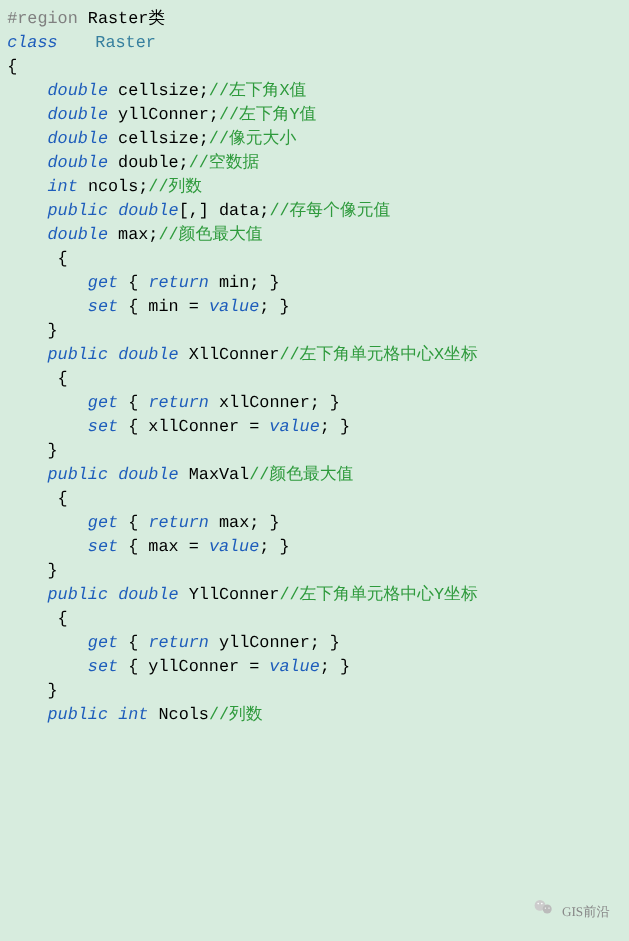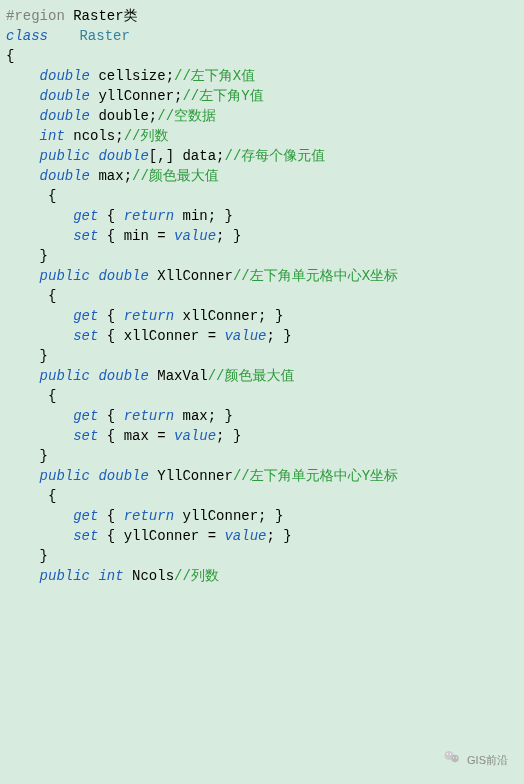--- a/index.html
+++ b/index.html
@@ -20,35 +20,36 @@
   .type { color: #367f9e; margin-left: 23px; }
   .cm { color: #2e9a3c; text-align: right; }
   .pp { color: #808080; margin-top: 24px; }
   .footer {
     position: absolute;
     bottom: 12px;
     right: 16px;
     display: flex;
     align-items: center;
     gap: 6px;
-    font-family: Liberation Sans, sans-serif;
+    font-family: Liberation Serif, serif;
     font-size: 11px;
     color: #888;
   }
   .footer svg { width: 18px; height: 18px; }
 </style>
 </head>
 <body>
 
 <div id="code">
     <div class="line"><span class="pp">#region</span><span> Raster类</span></div>
     <div class="line"><span class="kw">class</span><span> </span><span class="type">Raster</span></div>
     <div class="line"><span>{</span></div>
     <div class="line">    <span class="kw">double</span><span> cellsize;</span><span class="cm">//左下角X值</span></div>
     <div class="line">    <span class="kw">double</span><span> yllConner;</span><span class="cm">//左下角Y值</span></div>
+    <div class="line">    <span class="kw">double</span><span> cellsize;</span><span class="cm">//像元大小</span></div>
     <div class="line">    <span class="kw">double</span><span> double;</span><span class="cm">//空数据</span></div>
     <div class="line">    <span class="kw">int</span><span> ncols;</span><span class="cm">//列数</span></div>
     <div class="line">    <span class="kw">public</span><span> </span><span class="kw">double</span><span>[,] data;</span><span class="cm">//存每个像元值</span></div>
     <div class="line">    <span class="kw">double</span><span> max;</span><span class="cm">//颜色最大值</span></div>
     <div class="line">    <span> {</span></div>
     <div class="line">        <span class="kw">get</span><span> { </span><span class="kw">return</span><span> min; }</span></div>
     <div class="line">        <span class="kw">set</span><span> { min = </span><span class="kw">value</span><span>; }</span></div>
     <div class="line">    <span>}</span></div>
     <div class="line">    <span class="kw">public</span><span> </span><span class="kw">double</span><span> XllConner</span><span class="cm">//左下角单元格中心X坐标</span></div>
     <div class="line">    <span> {</span></div>

